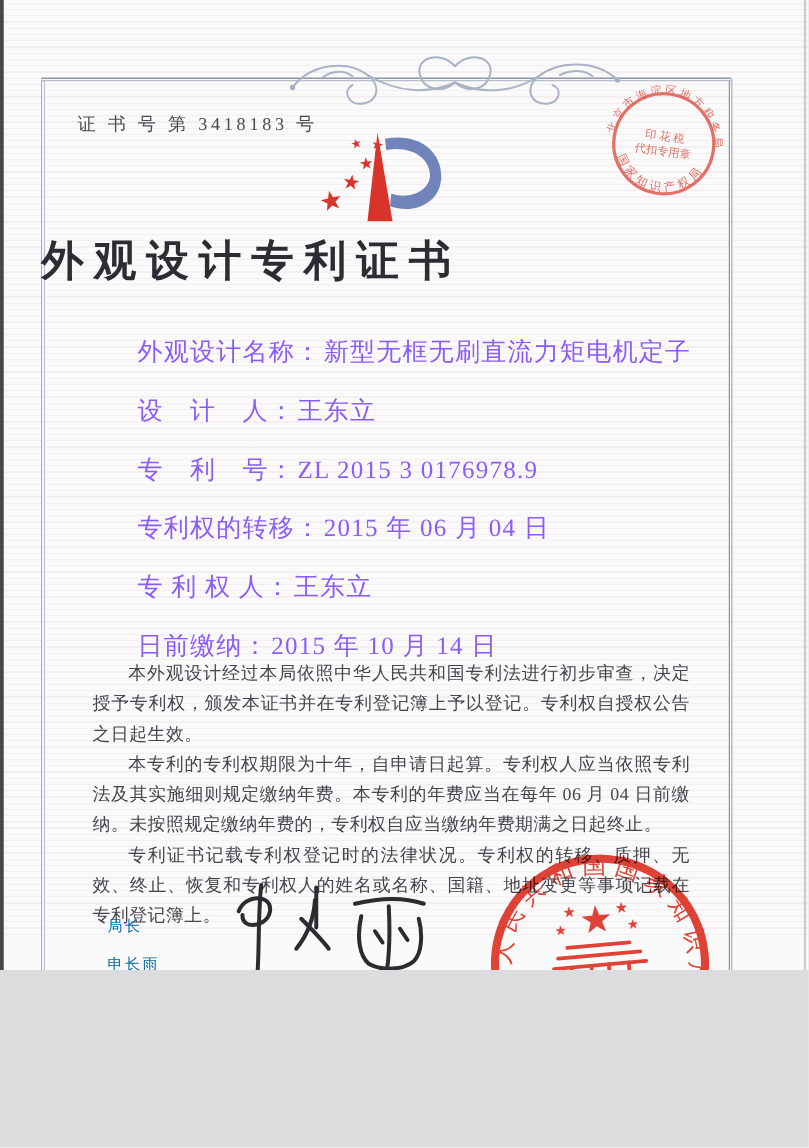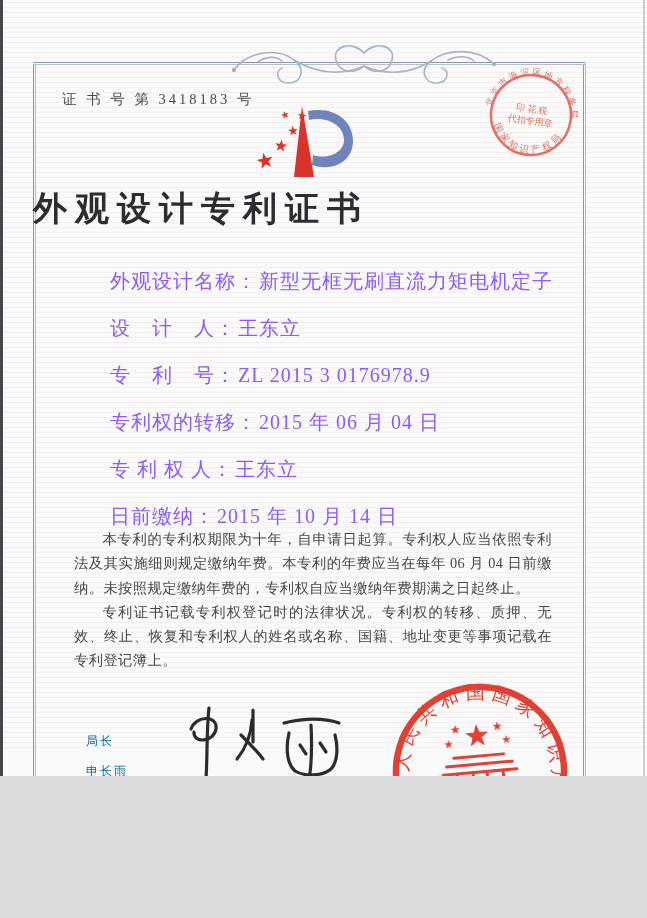--- a/index.html
+++ b/index.html
@@ -120,20 +120,21 @@
     </div>
     <div class="field-row">
       <span class="f-label">专 利 权 人：</span><span class="f-value">王东立</span>
     </div>
     <div class="field-row">
       <span class="f-label">日前缴纳：</span><span class="f-value">2015 年 10 月 14 日</span>
     </div>
   </div>
 
   <div class="abs paras">
+    <p>本外观设计经过本局依照中华人民共和国专利法进行初步审查，决定授予专利权，颁发本证书并在专利登记簿上予以登记。专利权自授权公告之日起生效。</p>
     <p>本专利的专利权期限为十年，自申请日起算。专利权人应当依照专利法及其实施细则规定缴纳年费。本专利的年费应当在每年 06 月 04 日前缴纳。未按照规定缴纳年费的，专利权自应当缴纳年费期满之日起终止。</p>
     <p>专利证书记载专利权登记时的法律状况。专利权的转移、质押、无效、终止、恢复和专利权人的姓名或名称、国籍、地址变更等事项记载在专利登记簿上。</p>
   </div>
 
   <div class="abs signer">
     <div>局长</div>
     <div>申长雨</div>
   </div>
 
   <svg class="abs signature" width="200" height="105" viewBox="0 0 200 105">

